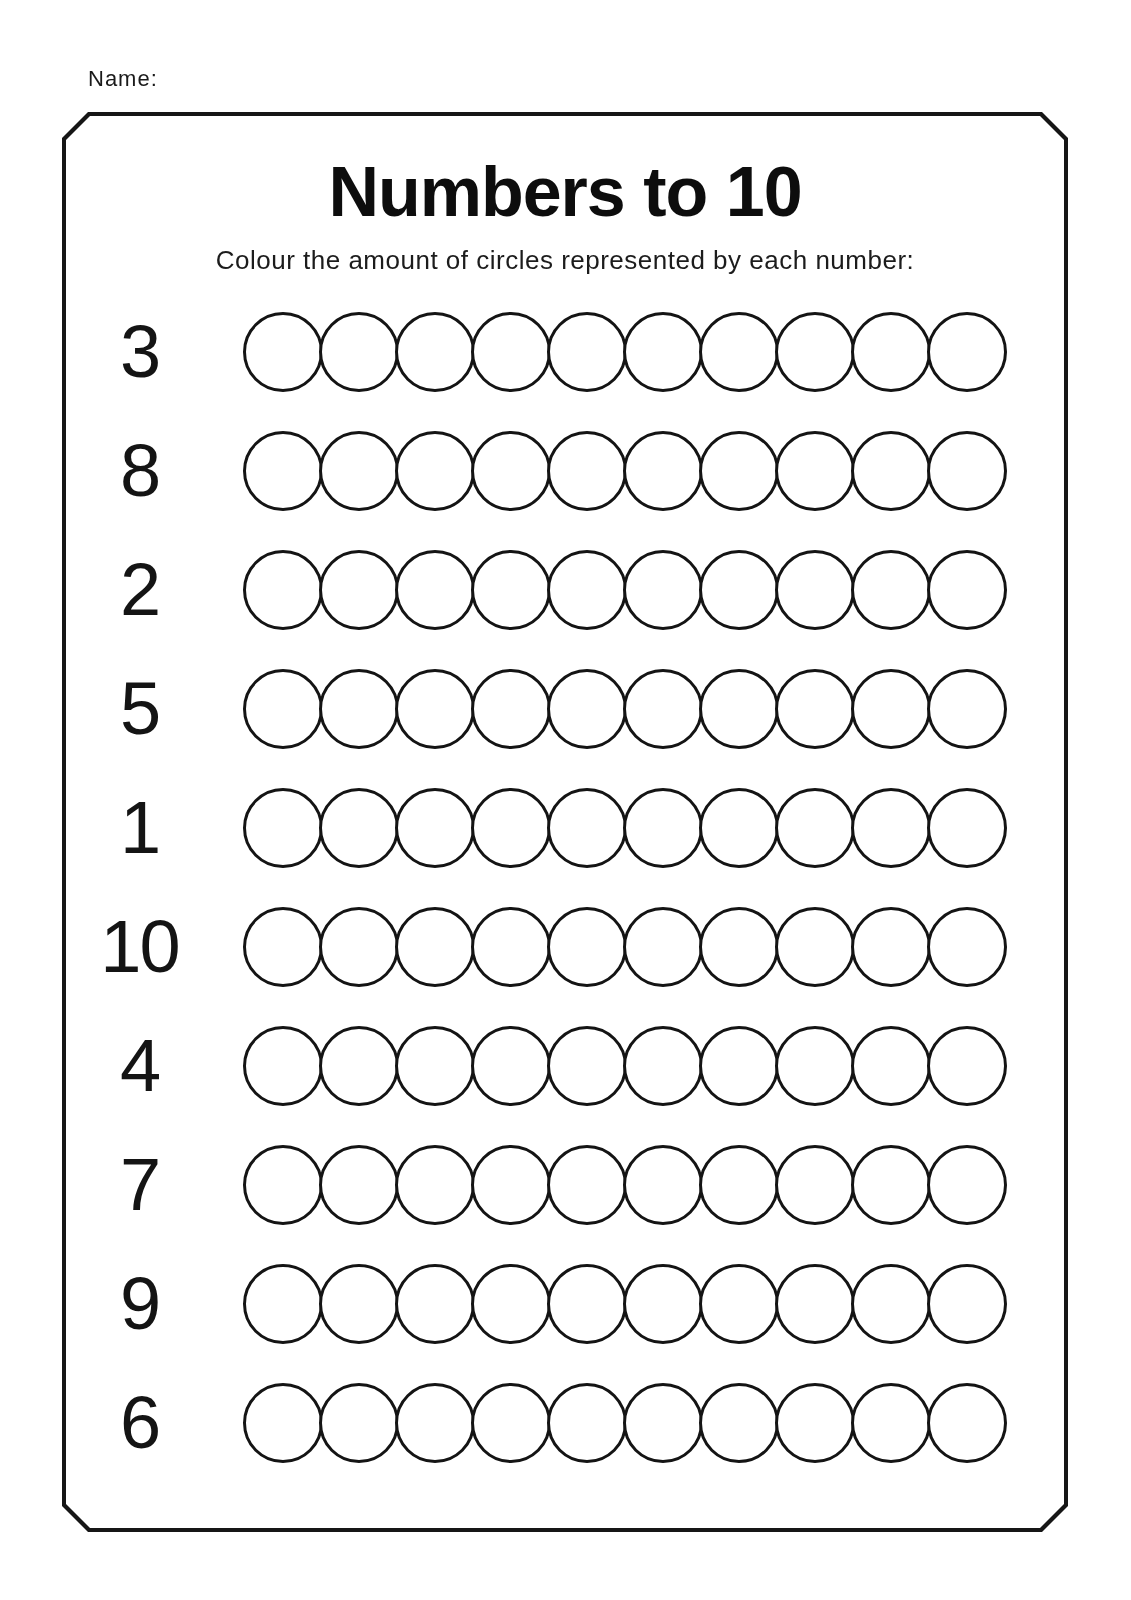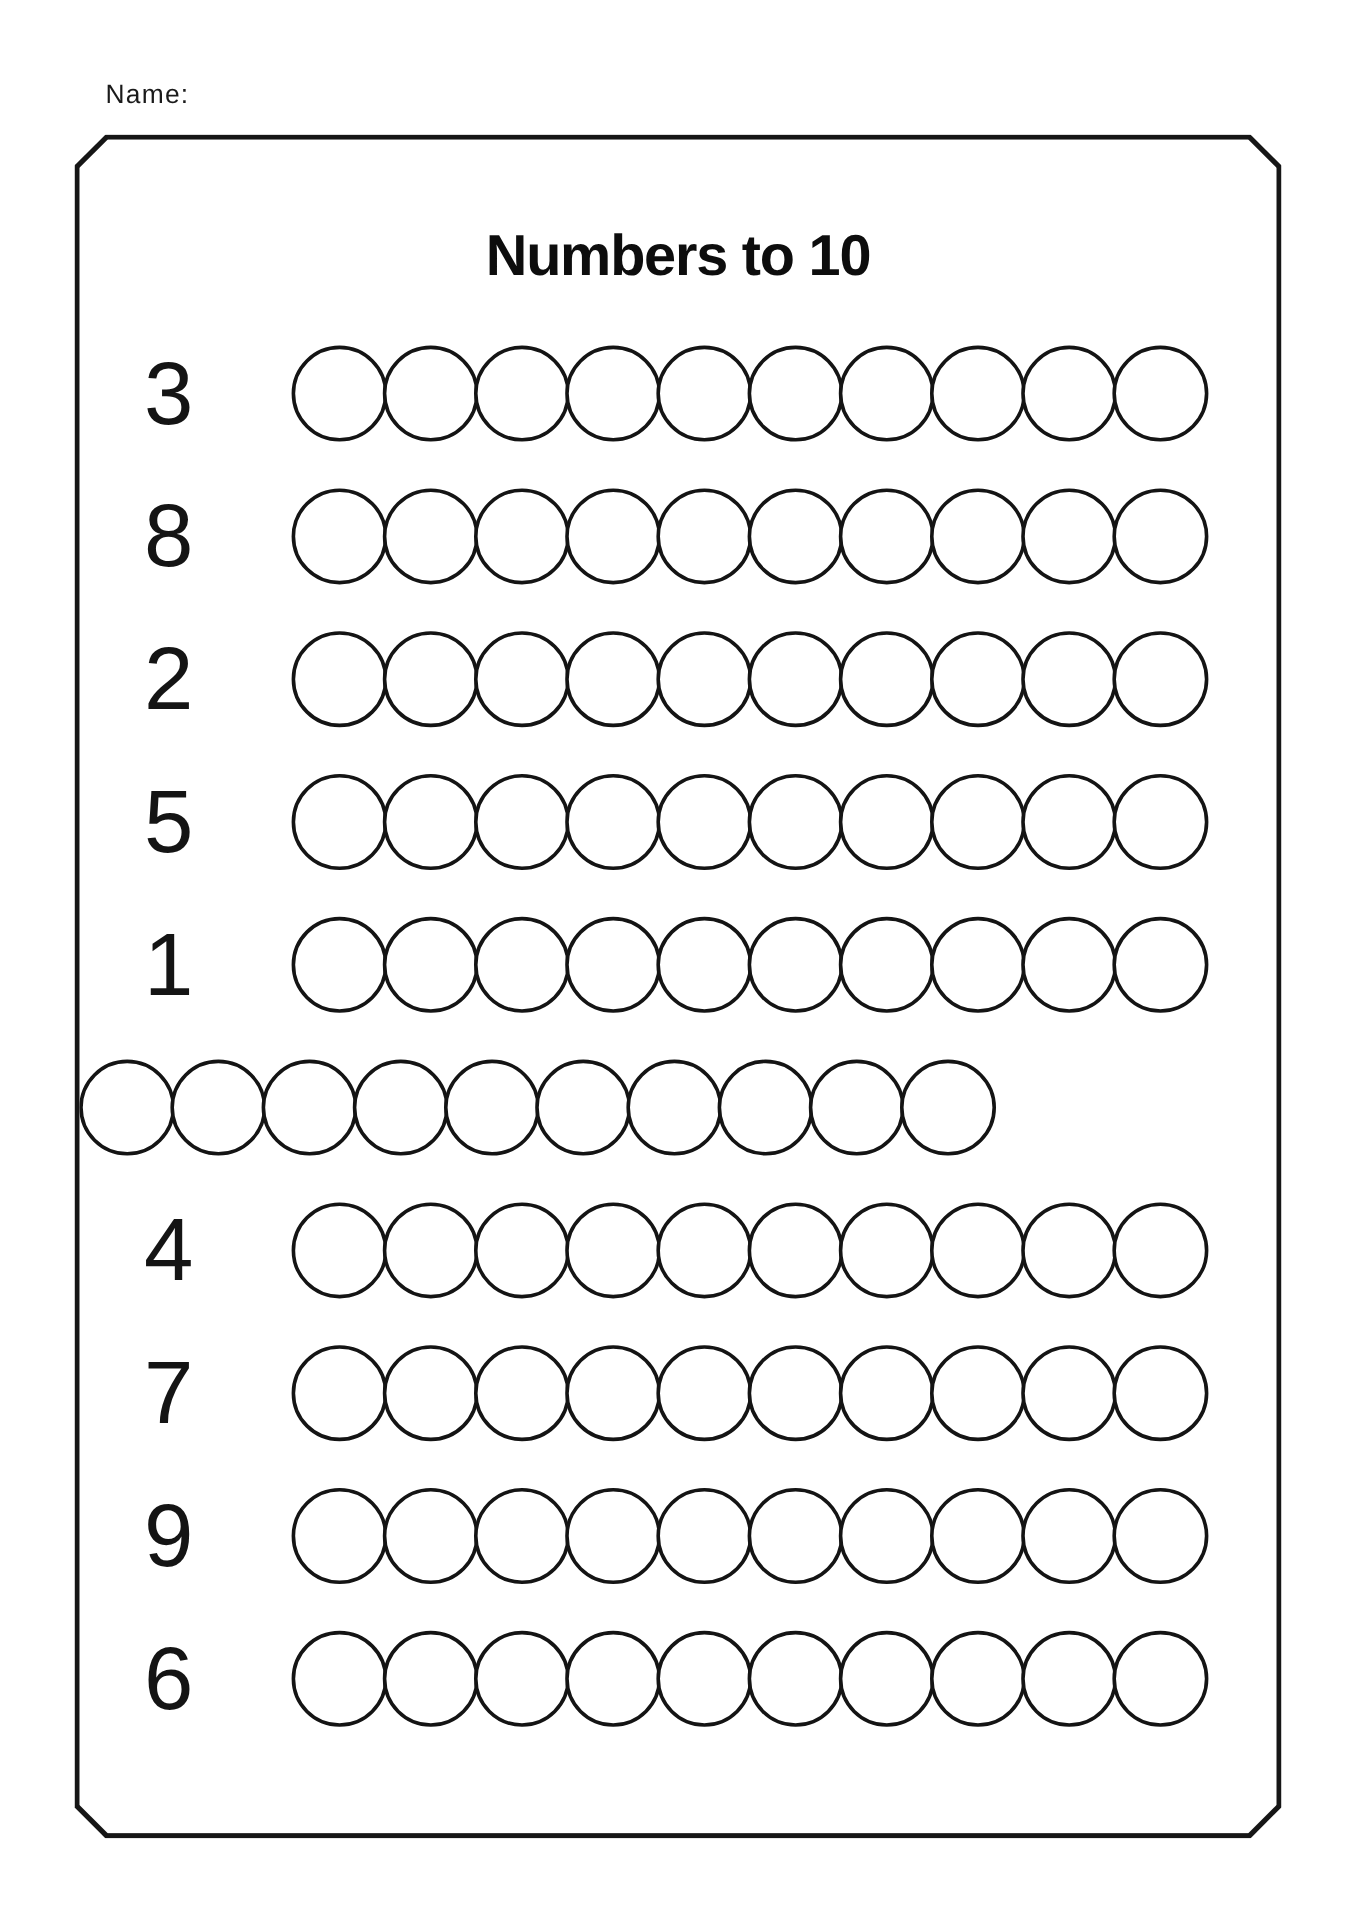--- a/index.html
+++ b/index.html
@@ -48,23 +48,23 @@
     background: #ffffff;
     clip-path: polygon(
       24px 0, calc(100% - 24px) 0,
       100% 24px, 100% calc(100% - 24px),
       calc(100% - 24px) 100%, 24px 100%,
       0 calc(100% - 24px), 0 24px
     );
   }
 
   .title {
-    margin: 60px 0 0 0;
+    margin: 38px 0 0 0;
     text-align: center;
-    font-size: 48px;
+    font-size: 70px;
     line-height: 76px;
     font-weight: 800;
     letter-spacing: -1px;
     color: #0d0d0d;
   }
 
   .instruction {
     margin: 14px 0 0 0;
     text-align: center;
     font-size: 26px;
@@ -116,20 +116,21 @@
 </head>
 <body>
 
 <div class="name-label">Name:</div>
 
 <div class="frame">
   <div class="frame-inner">
 
     <h1 class="title">Numbers to 10</h1>
 
+    <p class="instruction">Colour the amount of circles represented by each number:</p>
 
     <div class="rows" id="rows-container">
   <div class="row">
     <div class="row-number">3</div>
     <div class="circles">
             <span class="circle"></span>
             <span class="circle"></span>
             <span class="circle"></span>
             <span class="circle"></span>
             <span class="circle"></span>
@@ -199,20 +200,21 @@
             <span class="circle"></span>
             <span class="circle"></span>
             <span class="circle"></span>
             <span class="circle"></span>
             <span class="circle"></span>
             <span class="circle"></span>
           </div>
   </div>
 
   <div class="row">
+    <div class="row-number">10</div>
     <div class="circles">
             <span class="circle"></span>
             <span class="circle"></span>
             <span class="circle"></span>
             <span class="circle"></span>
             <span class="circle"></span>
             <span class="circle"></span>
             <span class="circle"></span>
             <span class="circle"></span>
             <span class="circle"></span>

